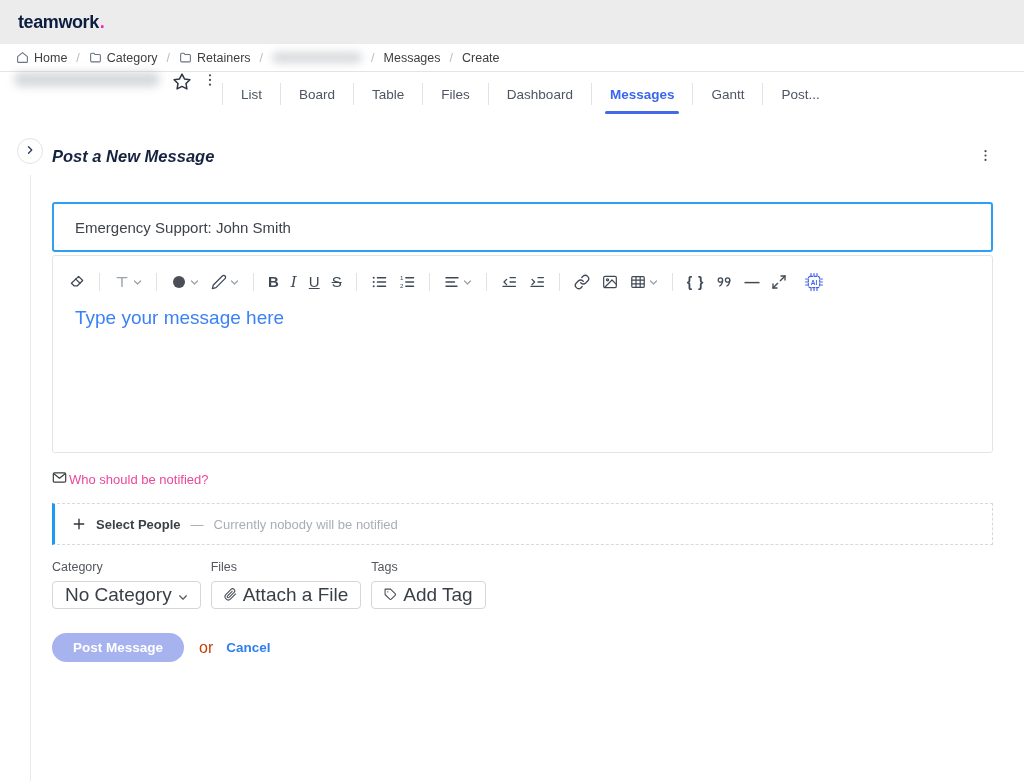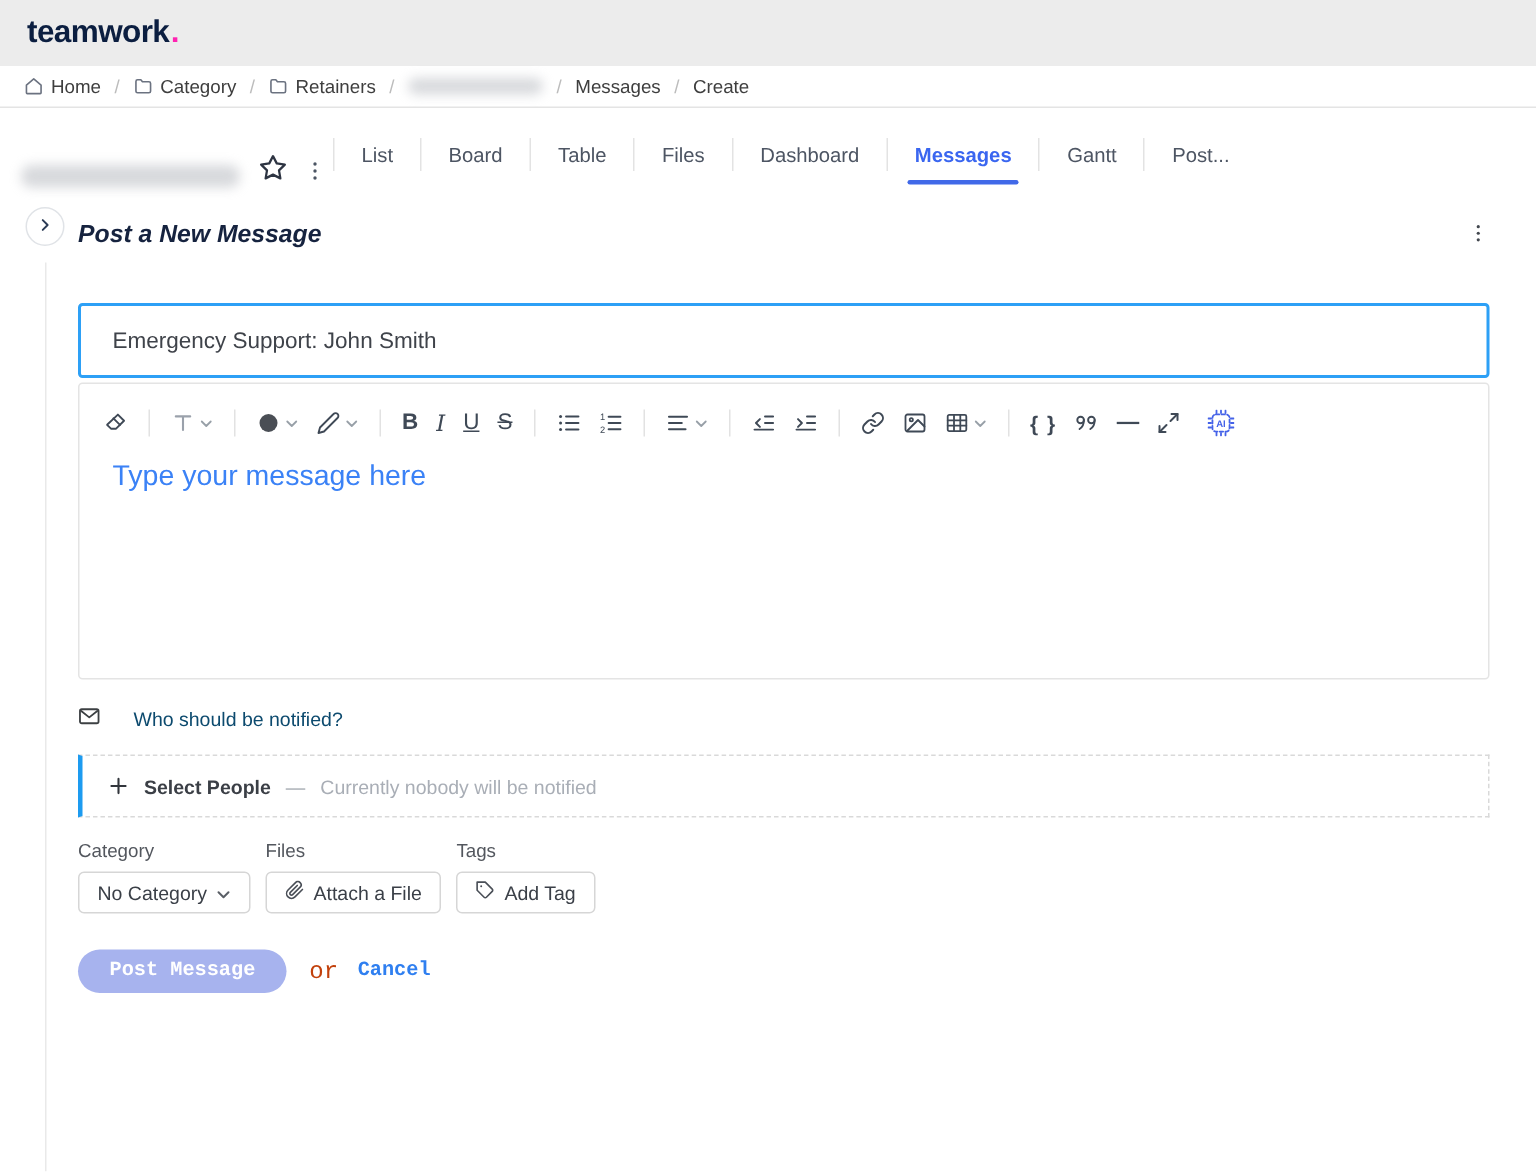--- a/index.html
+++ b/index.html
@@ -2,38 +2,38 @@
 <html><head>
 <meta charset="utf-8">
 <style>
   * { margin:0; padding:0; box-sizing:border-box; }
   html,body { width:1024px; height:781px; background:#fff; overflow:hidden;
               font-family:"Liberation Sans", sans-serif; }
   button { background:none; border:none; font-family:inherit; cursor:pointer; }
 
   
   .app-header { height:44px; background:#ececec; display:flex; align-items:center; padding:0 18px; }
-  .logo { font-size:21px; font-weight:bold; letter-spacing:-0.4px; color:#0b1e40; display:flex; align-items:baseline; cursor:pointer; }
+  .logo { font-size:18px; font-weight:bold; letter-spacing:-0.4px; color:#0b1e40; display:flex; align-items:baseline; cursor:pointer; }
   .logo .dot { color:#ff22b1; margin-left:1px; }
 
   
   .crumb-bar { height:28px; background:#fff; border-bottom:1px solid #e4e4e4;
                display:flex; align-items:center; padding:0 16px; font-size:12.5px; color:#3e3e3e; }
   .crumb { display:flex; align-items:center; gap:5px; cursor:pointer; }
   .crumb-ic { display:flex; color:#6b7280; }
   .crumb-ic svg { width:13px; height:13px; display:block; }
   .bc-sep { color:#bcbcbc; margin:0 9px; }
 
   
   .blur { display:inline-block; background:#b7bac0; filter:blur(4px); border-radius:7px; opacity:.55; }
   .blur-bc { width:90px; height:11px; }
   .blur-proj { width:146px; height:15px; }
 
   
-  .tab-bar { height:53px; display:flex; align-items:flex-end; padding:0 14px; }
+  .tab-bar { height:53px; display:flex; align-items:flex-start; padding:0 14px; }
   .star-btn, .kebab-btn { display:flex; align-items:center; justify-content:center; }
   .star-btn { margin-left:12px; color:#2d3442; }
   .star-btn svg { width:20px; height:20px; }
   .kebab-btn { margin-left:10px; color:#4b5563; }
   .kebab-btn svg { width:16px; height:16px; }
   .tab-list { display:flex; align-items:stretch; height:44px; margin-left:4px; }
   .tab-sep { width:1px; background:#e3e3e3; margin:11px 0; }
   .tab { display:flex; align-items:center; padding:0 18px; font-size:13.5px; color:#4d5563;
          cursor:pointer; position:relative; }
   .tab.active { color:#3a66f0; font-weight:bold; }
@@ -73,41 +73,41 @@
   .tg { font-size:15px; line-height:16px; color:#3f4956; }
   .tg.b { font-weight:bold; }
   .tg.i { font-style:italic; font-family:"DejaVu Serif", serif; }
   .tg.u { text-decoration:underline; }
   .tg.s { text-decoration:line-through; }
   .tg.code { font-size:14px; font-weight:bold; letter-spacing:1px; }
   .tg.hr { font-weight:bold; }
   .msg-body { padding:14px 22px; font-size:19px; color:#3b82f6; cursor:text; height:140px; }
 
   
-  .notify-head { margin-top:17px; display:flex; align-items:center; gap:22px; font-size:13px; color:#0c4a6e; }
+  .notify-head { margin-top:17px; display:flex; align-items:center; gap:2px; font-size:13px; color:#ec4899; }
   .notify-head svg { width:15px; height:15px; color:#3c4043; }
   .select-row { margin-top:15px; height:42px; border:1px dashed #d9d9d9; border-left:3px solid #1d9bf0;
                 display:flex; align-items:center; padding:0 17px; gap:10px; cursor:pointer; }
   .select-row .plus { display:flex; color:#32363c; }
   .select-row .plus svg { width:14px; height:14px; }
   .sp-label { font-size:13px; color:#3b3f46; font-weight:bold; }
   .sp-dash { color:#a3a8af; font-size:13px; }
   .sp-status { color:#a9aeb6; font-size:13px; }
 
   
   .fields { margin-top:15px; display:flex; gap:10px; }
   .field-col { display:flex; flex-direction:column; }
   .field-label { font-size:12.5px; color:#53575e; margin-bottom:7px; }
   .field-btn { height:28px; border:1px solid #d6d6d6; border-radius:4px; background:#fff;
-               display:flex; align-items:center; gap:6px; padding:0 12px; font-size:13px; color:#3a3f47; }
+               display:flex; align-items:center; gap:6px; padding:0 12px; font-size:19px; color:#3a3f47; }
   .field-btn svg { width:13px; height:13px; color:#4a4f57; }
   .field-btn .caret svg { width:10px; height:7px; color:#5a5f66; }
 
   
-  .actions { margin-top:24px; display:flex; align-items:center;font-family:Liberation Mono, monospace; }
+  .actions { margin-top:24px; display:flex; align-items:center; }
   .post-btn { height:29px; padding:0 21px; border-radius:15px; background:#a7b3ee; color:#fff;
               font-size:13.5px; font-weight:bold; }
   .or-text { margin:0 13px 0 15px; font-size:16px; color:#c2410c;text-align:center; }
   .cancel-link { font-size:13.5px; color:#2f7ff0; font-weight:bold; }
 </style>
 </head>
 <body>
 
 <header class="app-header">
   <div class="logo">

